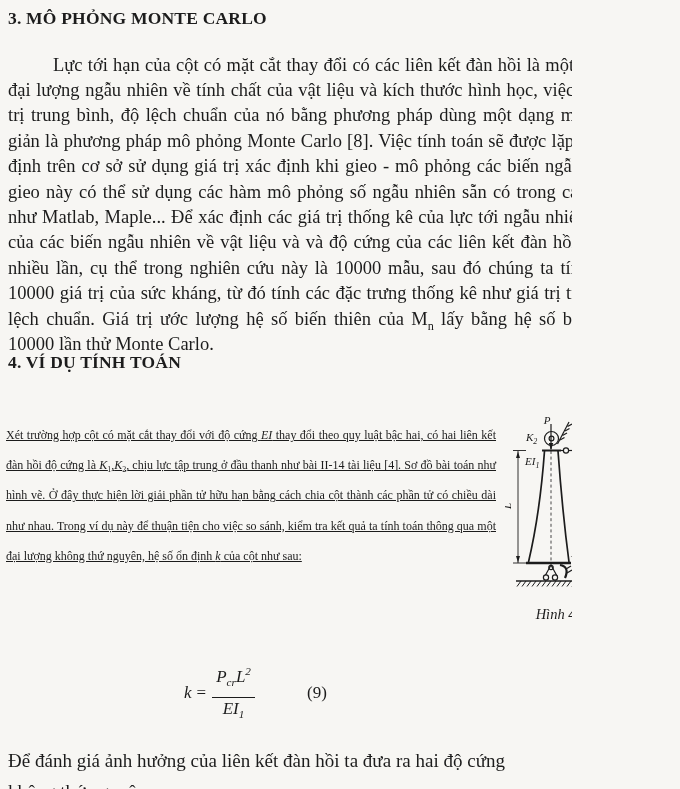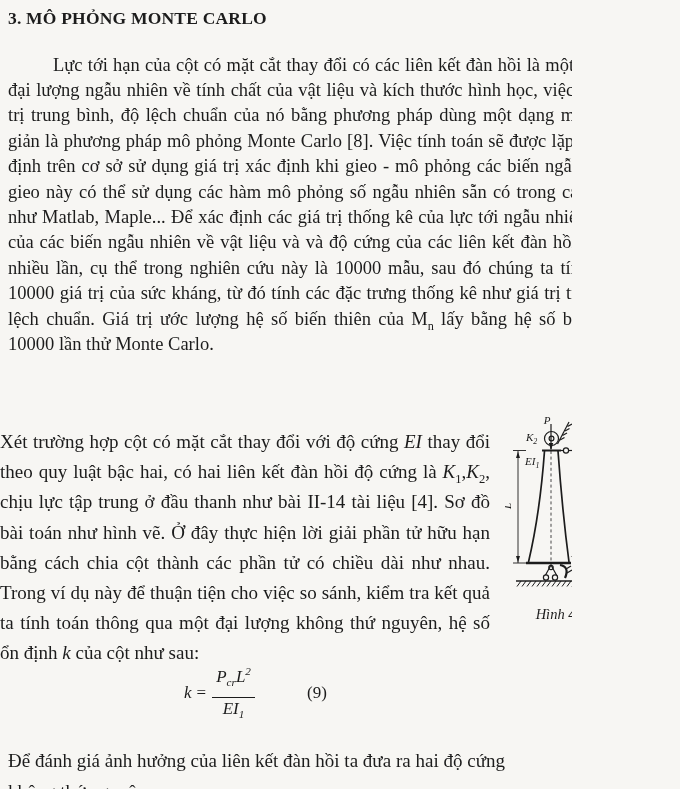--- a/index.html
+++ b/index.html
@@ -23,22 +23,22 @@
   .para{
     text-align:justify;
     position:absolute;
   }
   #para-montecarlo{
     left:8px;top:34px;width:664px;
     font-size:18.5px;line-height:25.4px;
     text-indent:45px;
   }
   #para-example{
-    left:0;top:408px;width:490px;
-    font-size:19px;line-height:30.2px;
+    left:6px;top:408px;width:490px;
+    font-size:12px;line-height:30.2px;text-decoration:underline;
   }
   #para-closing{
     left:8px;top:726px;width:497px;
     font-size:19px;line-height:31px;
   }
   .it{font-style:italic;}
   sub{font-size:66%;line-height:0;}
   sup{font-size:66%;line-height:0;}
   
   #equation-row{
@@ -67,20 +67,21 @@
 </style>
 </head>
 <body style="background: rgb(247, 246, 243); color: rgb(28, 28, 28);">
 
 <div id="page">
 
   <div id="heading-3" class="heading">3. MÔ PHỎNG MONTE CARLO</div>
 
   <p id="para-montecarlo" class="para"><span>Lực tới hạn của cột có mặt cắt thay đổi có các liên kết đàn hồi là một hàm của các đại lượng ngẫu nhiên về tính chất của vật liệu và kích thước hình học, việc xác định giá trị trung bình, độ lệch chuẩn của nó bằng phương pháp dùng một dạng mô phỏng đơn giản là phương pháp mô phỏng Monte Carlo [8]. Việc tính toán sẽ được lặp bài toán tiền định trên cơ sở sử dụng giá trị xác định khi gieo - mô phỏng các biến ngẫu nhiên. Việc gieo này có thể sử dụng các hàm mô phỏng số ngẫu nhiên sẵn có trong các phần mềm như Matlab, Maple... Để xác định các giá trị thống kê của lực tới ngẫu nhiên này, giá trị của các biến ngẫu nhiên về vật liệu và và độ cứng của các liên kết đàn hồi được phỏng nhiều lần, cụ thể trong nghiên cứu này là 10000 mẫu, sau đó chúng ta tính toán được 10000 giá trị của sức kháng, từ đó tính các đặc trưng thống kê như giá trị trung bình, độ lệch chuẩn. Giá trị ước lượng hệ số biến thiên của M</span><sub>n</sub><span> lấy bằng hệ số biến thiên của 10000 lần thử Monte Carlo.</span></p>
 
+  <div id="heading-4" class="heading">4. VÍ DỤ TÍNH TOÁN</div>
 
   <p id="para-example" class="para"><span>Xét trường hợp cột có mặt cắt thay đổi với độ cứng </span><span class="it">EI</span><span> thay đổi theo quy luật bậc hai, có hai liên kết đàn hồi độ cứng là </span><span class="it">K</span><sub>1</sub><span>,</span><span class="it">K</span><sub>2</sub><span>, chịu lực tập trung ở đầu thanh như bài II-14 tài liệu [4]. Sơ đồ bài toán như hình vẽ. Ở đây thực hiện lời giải phần tử hữu hạn bằng cách chia cột thành các phần tử có chiều dài như nhau. Trong ví dụ này để thuận tiện cho việc so sánh, kiểm tra kết quả ta tính toán thông qua một đại lượng không thứ nguyên, hệ số ổn định </span><span class="it">k</span><span> của cột như sau:</span></p>
 
   <div id="figure-wrap">
     <svg width="170" height="226" viewBox="0 0 170 226">
       <g stroke="#1c1c1c" fill="none" stroke-width="1.2">
 
         <g>
           <line x1="46" y1="16" x2="46" y2="41"></line>
           <polygon points="43.8,35 46,42.5 48.2,35" fill="#1c1c1c" stroke="none"></polygon>

